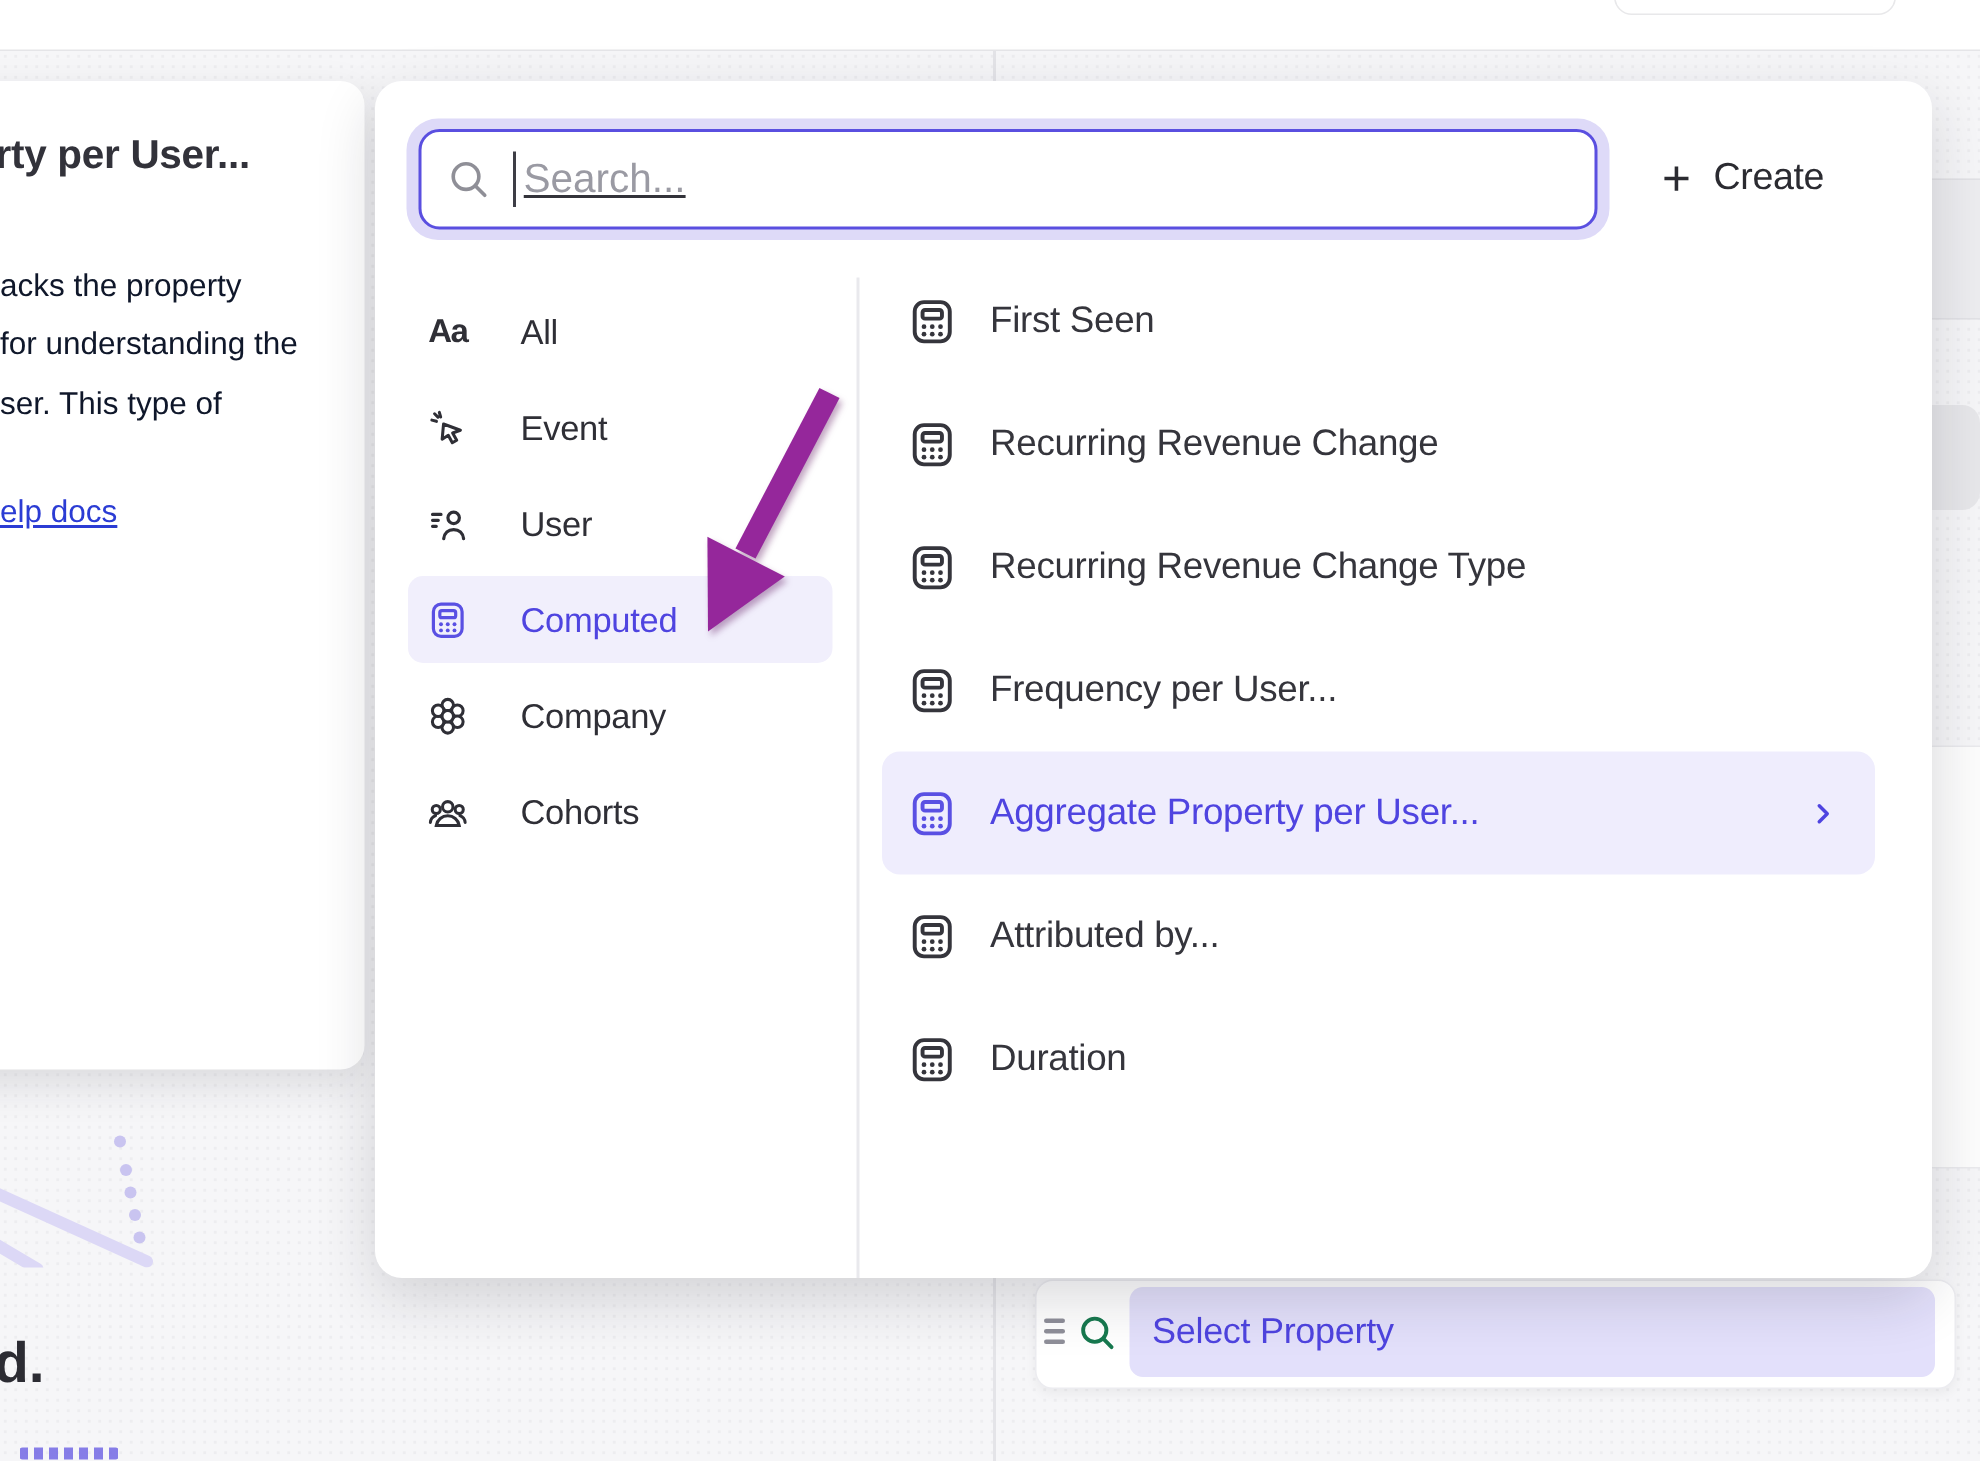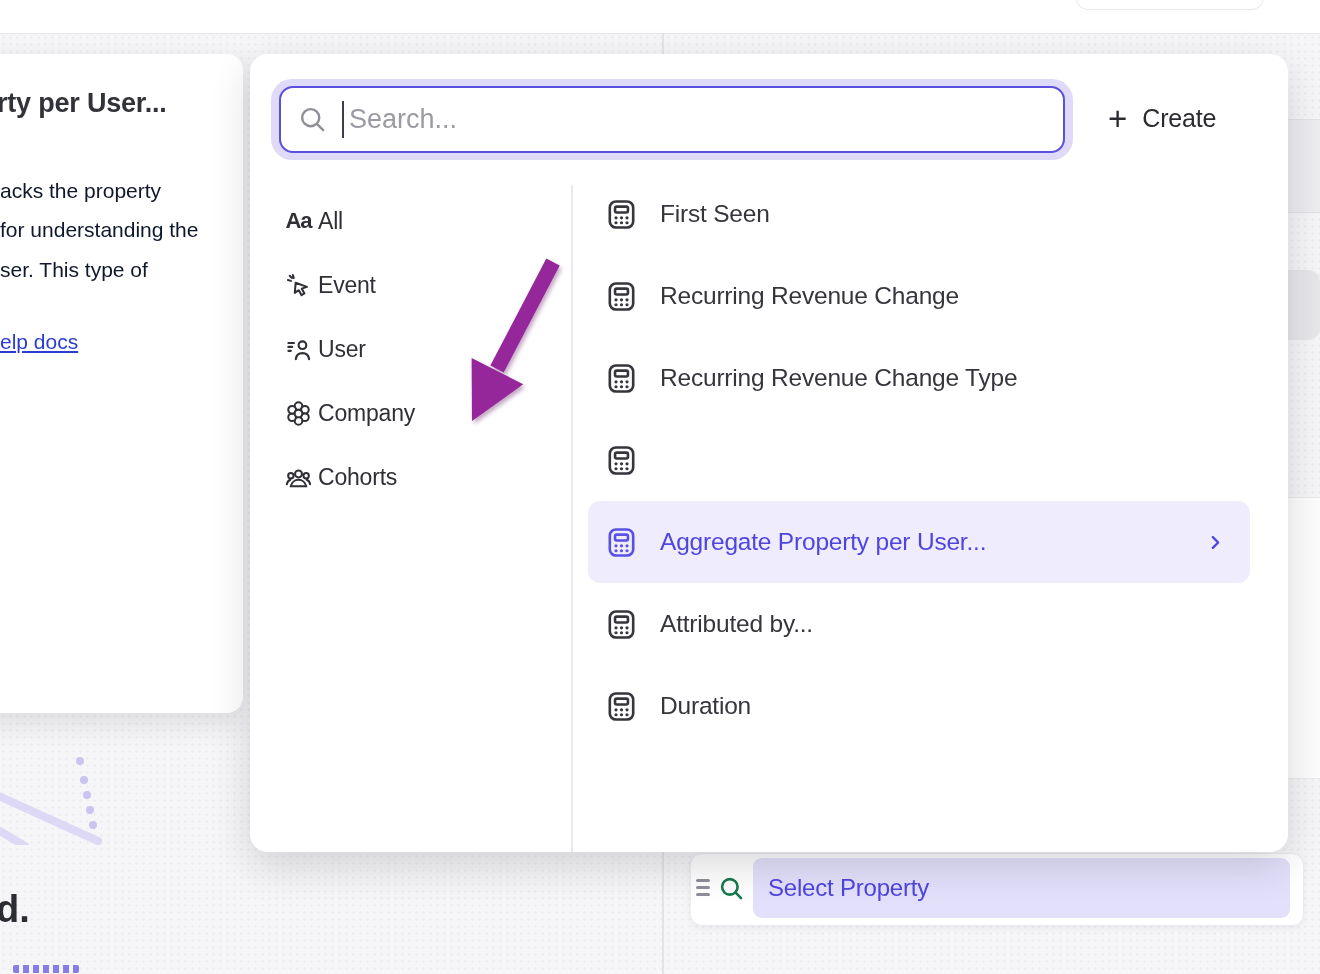--- a/index.html
+++ b/index.html
@@ -37,30 +37,30 @@
   .modal{position:absolute;left:250px;top:54px;width:1038px;height:798px;background:#fff;
          border-radius:18px;box-shadow:0 14px 40px rgba(25,25,35,.16);z-index:10;}
   .search-halo{position:absolute;left:21px;top:25px;width:802px;height:81px;border-radius:21px;
                background:var(--halo,#dedaf8);}
   .search-box{position:absolute;left:8px;top:7px;right:8px;bottom:7px;background:#fff;
               border:2.5px solid var(--accent-border,#5a4fe0);border-radius:14px;
               display:flex;align-items:center;padding-left:17px;box-sizing:border-box;}
   .search-box svg{flex:0 0 auto;}
   .caret{width:2px;height:37px;background:#3e3e46;margin-left:14px;}
   .search-input{border:none;outline:none;font-size:27px;color:#33333a;background:transparent;
-                padding-left:5px;flex:1;font-family:inherit;}
+                padding-left:5px;flex:1;font-family:inherit;text-decoration:underline;}
   .search-input::placeholder{color:#9a9aa3;}
   .create-btn{position:absolute;left:858px;top:40px;height:48px;display:flex;align-items:center;gap:15px;cursor:pointer;}
   .create-plus{font-size:33px;font-weight:300;color:#2b2b31;line-height:1;}
   .create-label{font-size:25px;font-weight:500;color:#2b2b31;letter-spacing:-.2px;}
   .content-divider{position:absolute;left:321px;top:131px;width:2px;height:667px;background:#e9e9ed;}
 
   .cat-list{position:absolute;left:22px;top:138px;width:283px;}
   .cat{display:flex;align-items:center;height:58px;margin-bottom:6px;padding-left:13px;
-       border-radius:10px;gap:6px;cursor:pointer;box-sizing:border-box;}
+       border-radius:10px;gap:35px;cursor:pointer;box-sizing:border-box;}
   .cat-icon{width:27px;height:27px;color:#2f2f36;display:flex;align-items:center;justify-content:center;}
   .cat-icon svg{width:27px;height:27px;}
   .aa-glyph{font-size:22px;font-weight:600;color:#2f2f36;letter-spacing:-1px;}
   .cat-label{font-size:23px;font-weight:500;color:#2f2f36;letter-spacing:-.2px;}
   .cat.active{background:var(--soft2,#f1effc);}
   .cat.active .cat-label{color:var(--accent,#4c41d9);}
   .cat.active .cat-icon{color:var(--accent-icon,#5a50e3);}
 
   .prop-list{position:absolute;left:338px;top:119px;width:662px;}
   .prop{display:flex;align-items:center;height:82px;padding:0 26px 0 17px;border-radius:12px;
@@ -162,20 +162,37 @@
     <span class="cat-icon">
             <svg viewBox="0 0 24 24" fill="none" stroke="currentColor" stroke-width="1.9" stroke-linecap="round">
               <path d="M3 6.2h5M3 9.7h3.4M3 13.2h2.2"></path>
               <circle cx="15.5" cy="8.2" r="3.4"></circle>
               <path d="M9.6 20.6c.4-3.4 2.7-5.4 5.9-5.4s5.5 2 5.9 5.4"></path>
             </svg>
           </span>
     <span class="cat-label">User</span>
   </div>
 
+  <div class="cat active">
+    <span class="cat-icon">
+            <svg viewBox="0 0 24 24" fill="none" stroke="currentColor" stroke-width="1.9">
+              <rect x="3.5" y="2.5" width="17" height="19" rx="4.5"></rect>
+              <rect x="7.3" y="6.3" width="9.4" height="4.2" rx="1.2"></rect>
+              <g fill="currentColor" stroke="none">
+                <circle cx="8" cy="14.4" r="1.15"></circle>
+                <circle cx="12" cy="14.4" r="1.15"></circle>
+                <circle cx="16" cy="14.4" r="1.15"></circle>
+                <circle cx="8" cy="18" r="1.15"></circle>
+                <circle cx="12" cy="18" r="1.15"></circle>
+                <circle cx="16" cy="18" r="1.15"></circle>
+              </g>
+            </svg>
+          </span>
+    <span class="cat-label">Computed</span>
+  </div>
 
   <div class="cat">
     <span class="cat-icon">
             <svg viewBox="0 0 24 24" fill="#fff" stroke="currentColor" stroke-width="1.8">
               <circle cx="12" cy="5.4" r="3.4"></circle>
               <circle cx="17.7" cy="8.7" r="3.4"></circle>
               <circle cx="17.7" cy="15.3" r="3.4"></circle>
               <circle cx="12" cy="18.6" r="3.4"></circle>
               <circle cx="6.3" cy="15.3" r="3.4"></circle>
               <circle cx="6.3" cy="8.7" r="3.4"></circle>
@@ -264,20 +281,21 @@
               <g fill="currentColor" stroke="none">
                 <circle cx="8" cy="14.4" r="1.15"></circle>
                 <circle cx="12" cy="14.4" r="1.15"></circle>
                 <circle cx="16" cy="14.4" r="1.15"></circle>
                 <circle cx="8" cy="18" r="1.15"></circle>
                 <circle cx="12" cy="18" r="1.15"></circle>
                 <circle cx="16" cy="18" r="1.15"></circle>
               </g>
             </svg>
           </span>
+    <span class="prop-label">Frequency per User...</span>
 
   </div>
 
   <div class="prop active">
     <span class="prop-icon">
             <svg viewBox="0 0 24 24" fill="none" stroke="currentColor" stroke-width="1.9">
               <rect x="3.5" y="2.5" width="17" height="19" rx="4.5"></rect>
               <rect x="7.3" y="6.3" width="9.4" height="4.2" rx="1.2"></rect>
               <g fill="currentColor" stroke="none">
                 <circle cx="8" cy="14.4" r="1.15"></circle>

